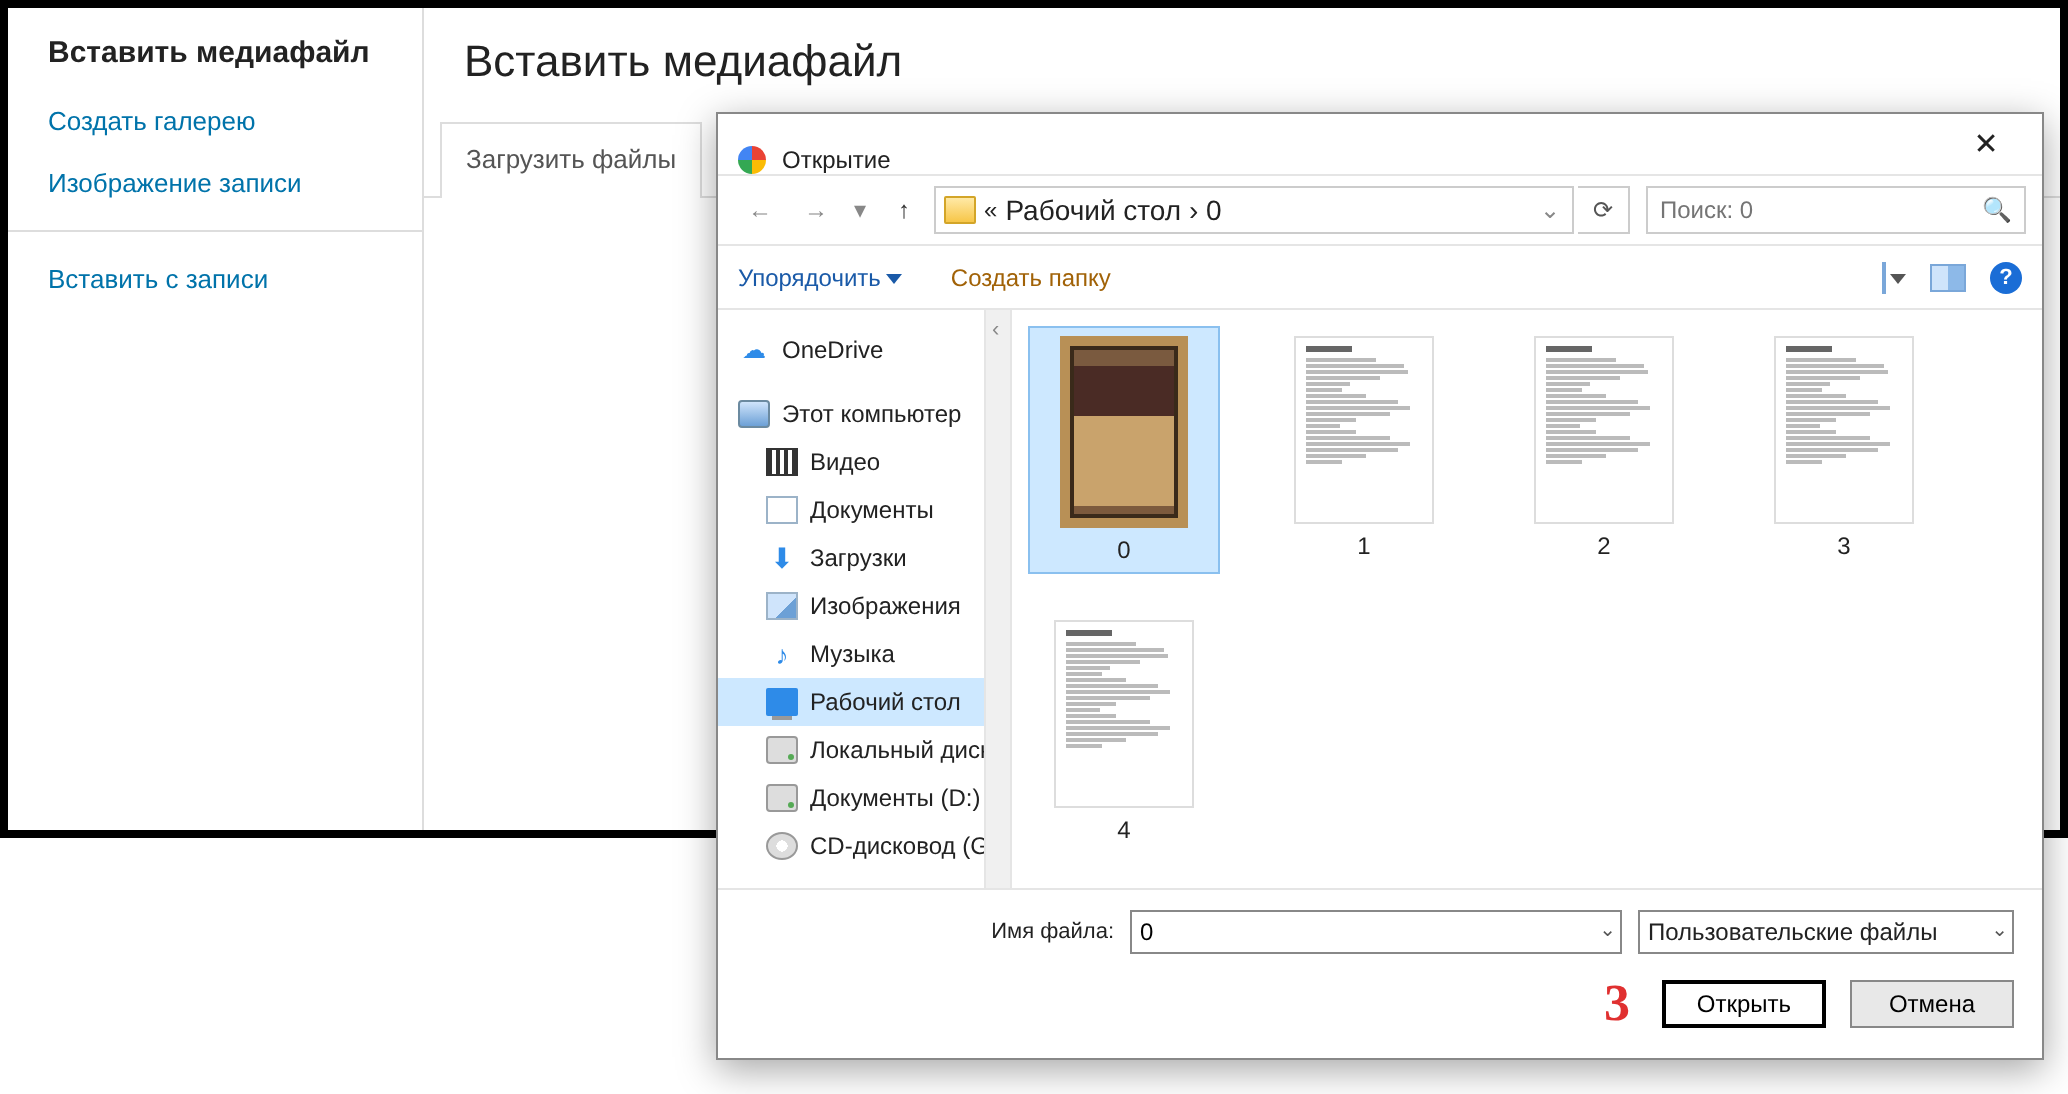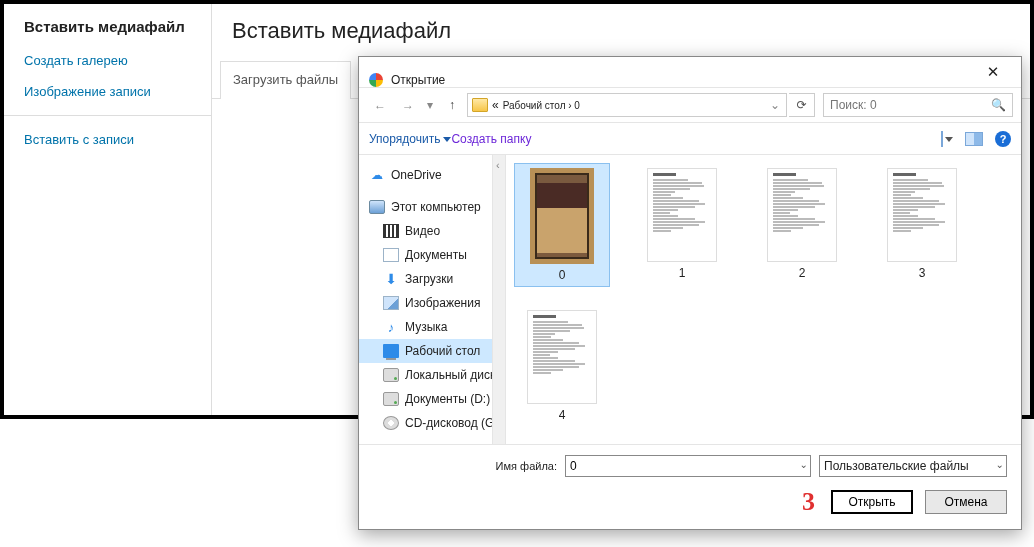--- a/index.html
+++ b/index.html
@@ -20,26 +20,26 @@
   .dialog { position: absolute; left: 354px; top: 52px; width: 664px; height: 474px; background: #fff; border: 1px solid #888; box-shadow: 0 5px 18px rgba(0,0,0,.35); display: flex; flex-direction: column; font-size: 12px; }
   .titlebar { height: 30px; display: flex; align-items: flex-end; padding: 0 10px; }
   .titlebar .chrome-ball { width: 14px; height: 14px; border-radius: 50%; background: conic-gradient(#ea4335 0 90deg,#fbbc05 90deg 180deg,#34a853 180deg 270deg,#4285f4 270deg 360deg); margin-right: 8px; }
   .titlebar .close { margin-left: auto; width: 36px; height: 30px; display: flex; align-items: center; justify-content: center; font-size: 15px; cursor: pointer; }
   .navbar { height: 36px; border-top: 1px solid #e5e5e5; border-bottom: 1px solid #e5e5e5; display: flex; align-items: center; padding: 0 8px; gap: 2px; }
   .nav-btn { width: 26px; height: 26px; display: inline-flex; align-items: center; justify-content: center; color: #888; cursor: pointer; }
   .nav-btn.up { color: #333; }
   .address { flex: 1; height: 24px; border: 1px solid #ccc; display: flex; align-items: center; padding: 0 4px; gap: 4px; }
   .folder-ico { width: 16px; height: 14px; background: linear-gradient(#ffe9a6,#f7c648); border: 1px solid #d3a528; border-radius: 1px; }
   .address-chev { width: 14px; height: 24px; display:flex; align-items:center; justify-content:center; color:#888; font-size:12px; cursor:pointer;}
-  .address-text { flex: 1; font-size: 10px; white-space: nowrap; overflow: hidden; }
+  .address-text { flex: 1; font-size: 14px; white-space: nowrap; overflow: hidden; }
   .refresh { width: 26px; height: 24px; border: 1px solid #ccc; border-left: none; display: inline-flex; align-items: center; justify-content: center; color: #555; cursor: pointer; }
   .search { width: 190px; height: 24px; border: 1px solid #ccc; margin-left: 6px; display: flex; align-items: center; padding: 0 6px; color: #888; }
   .search input { border: none; outline: none; flex: 1; font-size: 12px; color: #888; background: transparent; }
   .toolbar { height: 32px; display: flex; align-items: center; padding: 0 10px; gap: 18px; border-bottom: 1px solid #e5e5e5; }
-  .toolbar-left { display: flex; align-items: center; }
+  .toolbar-left { display: flex; align-items: center; gap: 24px; }
   .org { color: #1a5aa8; cursor: pointer; }
   .tri { display:inline-block; margin-left:3px; border-left:4px solid transparent; border-right:4px solid transparent; border-top:5px solid #1a5aa8; vertical-align:middle;}
   .toolbar-right { margin-left: auto; display: flex; align-items: center; gap: 12px; }
   .view-ico { width: 20px; height: 14px; border: 1px solid #7aa7d9; background: linear-gradient(#cfe4fb,#8db9e8); position: relative; cursor:pointer;}
   .view-tri { display:inline-block; border-left:4px solid transparent; border-right:4px solid transparent; border-top:5px solid #555; margin-left:2px; vertical-align:middle;}
   .preview-ico { width: 18px; height: 14px; border: 1px solid #7aa7d9; background: linear-gradient(90deg,#cfe4fb 50%,#8db9e8 50%); cursor:pointer;}
   .help-ico { width: 16px; height: 16px; border-radius: 50%; background: #1a6dd6; color: #fff; font-weight: bold; display: inline-flex; align-items: center; justify-content: center; font-size: 11px; cursor:pointer;}
 
   .body { flex: 1; display: flex; min-height: 0; }
   .tree { width: 134px; border-right: 1px solid #e5e5e5; overflow: hidden; padding-top: 8px; }
@@ -124,21 +124,21 @@
       <span class="refresh">⟳</span>
       <div class="search">
         <input placeholder="Поиск: 0" style="">
         <span>🔍</span>
       </div>
     </div>
 
     <div class="toolbar">
       <div class="toolbar-left">
         <span class="org"><span>Упорядочить</span><span class="tri"></span></span>
-        <span class="org" style="color:#6d28d9">Создать папку</span>
+        <span class="org" style="color:#a16207">Создать папку</span>
       </div>
       <div class="toolbar-right">
         <span><span class="view-ico"></span><span class="view-tri"></span></span>
         <span class="preview-ico"></span>
         <span class="help-ico">?</span>
       </div>
     </div>
 
     <div class="body">
       <div class="tree">

